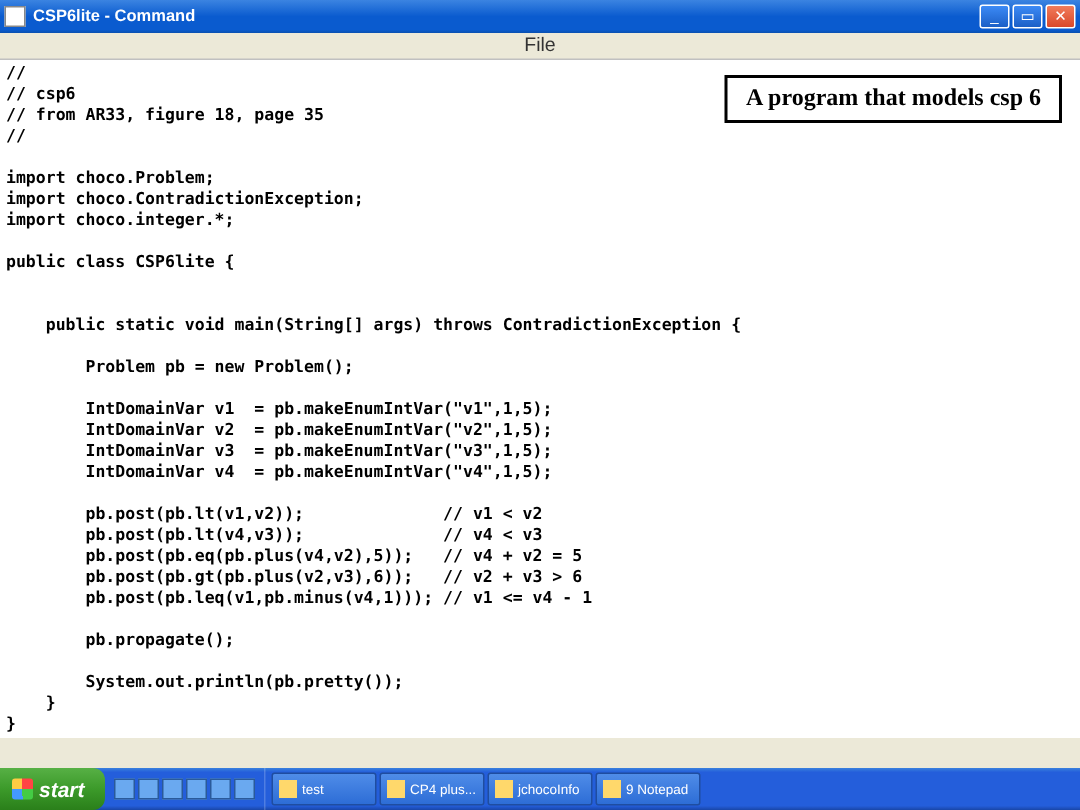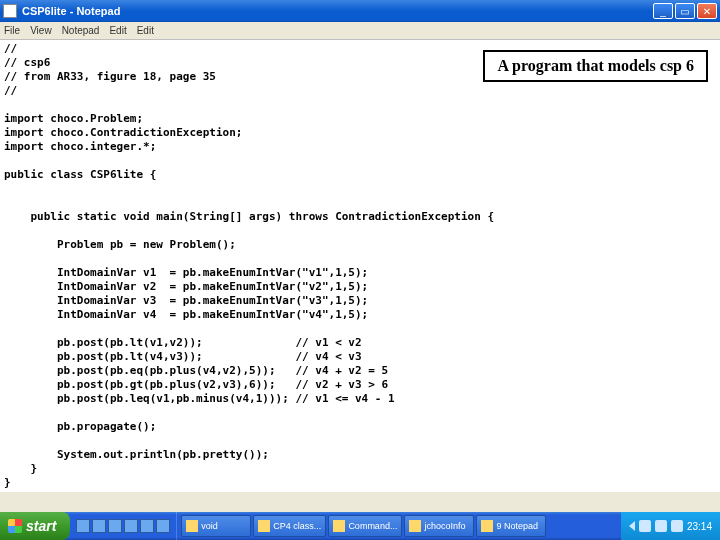--- a/index.html
+++ b/index.html
@@ -46,22 +46,23 @@
   .win-btn.min, .win-btn.max { background: linear-gradient(to bottom,#3c8af5,#1b5fc7); }
   .win-btn.close { background: linear-gradient(to bottom,#f17c5a,#d9482b); }
   .menubar {
     height: 18px;
     background: #ece9d8;
     border-bottom: 1px solid #c0c0c0;
     display: flex;
     align-items: center;
     padding: 0 4px;
     gap: 10px;
-    font-size: 10px;
+    font-size: 13px;
     color: #333;
+    flex-direction: column;
   }
   .menubar span { cursor: pointer; }
   .editor {
     background: #fff;
     height: 452px;
     padding: 2px 4px;
     font-family: Verdana, "Lucida Console", monospace;
     font-size: 11px;
     font-weight: bold;
     line-height: 14px;
@@ -170,21 +171,21 @@
     border-bottom: 5px solid transparent;
     border-right: 6px solid #cfe8ff;
     cursor: pointer;
   }
 </style>
 </head>
 <body>
 
 <div class="titlebar">
   <span class="app-icon"></span>
-  <span class="title-text">CSP6lite - Notepad</span>
+  <span class="title-text">CSP6lite - Command</span>
   <div class="win-btns">
     <div class="win-btn min">_</div>
     <div class="win-btn max">▭</div>
     <div class="win-btn close">✕</div>
   </div>
 </div>
 
 <div class="menubar">
   <span>File</span>
   <span>View</span>
@@ -237,39 +238,28 @@
     <div class="ql-icon"></div>
     <div class="ql-icon"></div>
     <div class="ql-icon"></div>
     <div class="ql-icon"></div>
     <div class="ql-icon"></div>
     <div class="ql-icon"></div>
   </div>
   <div class="task-btns">
     <div class="task-btn">
         <span class="ticon"></span>
-        <span>void</span>
-      </div>
-    <div class="task-btn">
-        <span class="ticon"></span>
-        <span>CP4 class...</span>
-      </div>
-    <div class="task-btn">
-        <span class="ticon"></span>
-        <span>Command...</span>
+        <span>test</span>
+      </div>
+    <div class="task-btn">
+        <span class="ticon"></span>
+        <span>CP4 plus...</span>
       </div>
     <div class="task-btn">
         <span class="ticon"></span>
         <span>jchocoInfo</span>
       </div>
     <div class="task-btn">
         <span class="ticon"></span>
         <span>9 Notepad</span>
       </div>
   </div>
-  <div class="tray">
-    <div class="arrow-left"></div>
-    <div class="tray-icon"></div>
-    <div class="tray-icon"></div>
-    <div class="tray-icon"></div>
-    <span>23:14</span>
-  </div>
 </div>
 
 </body></html>

